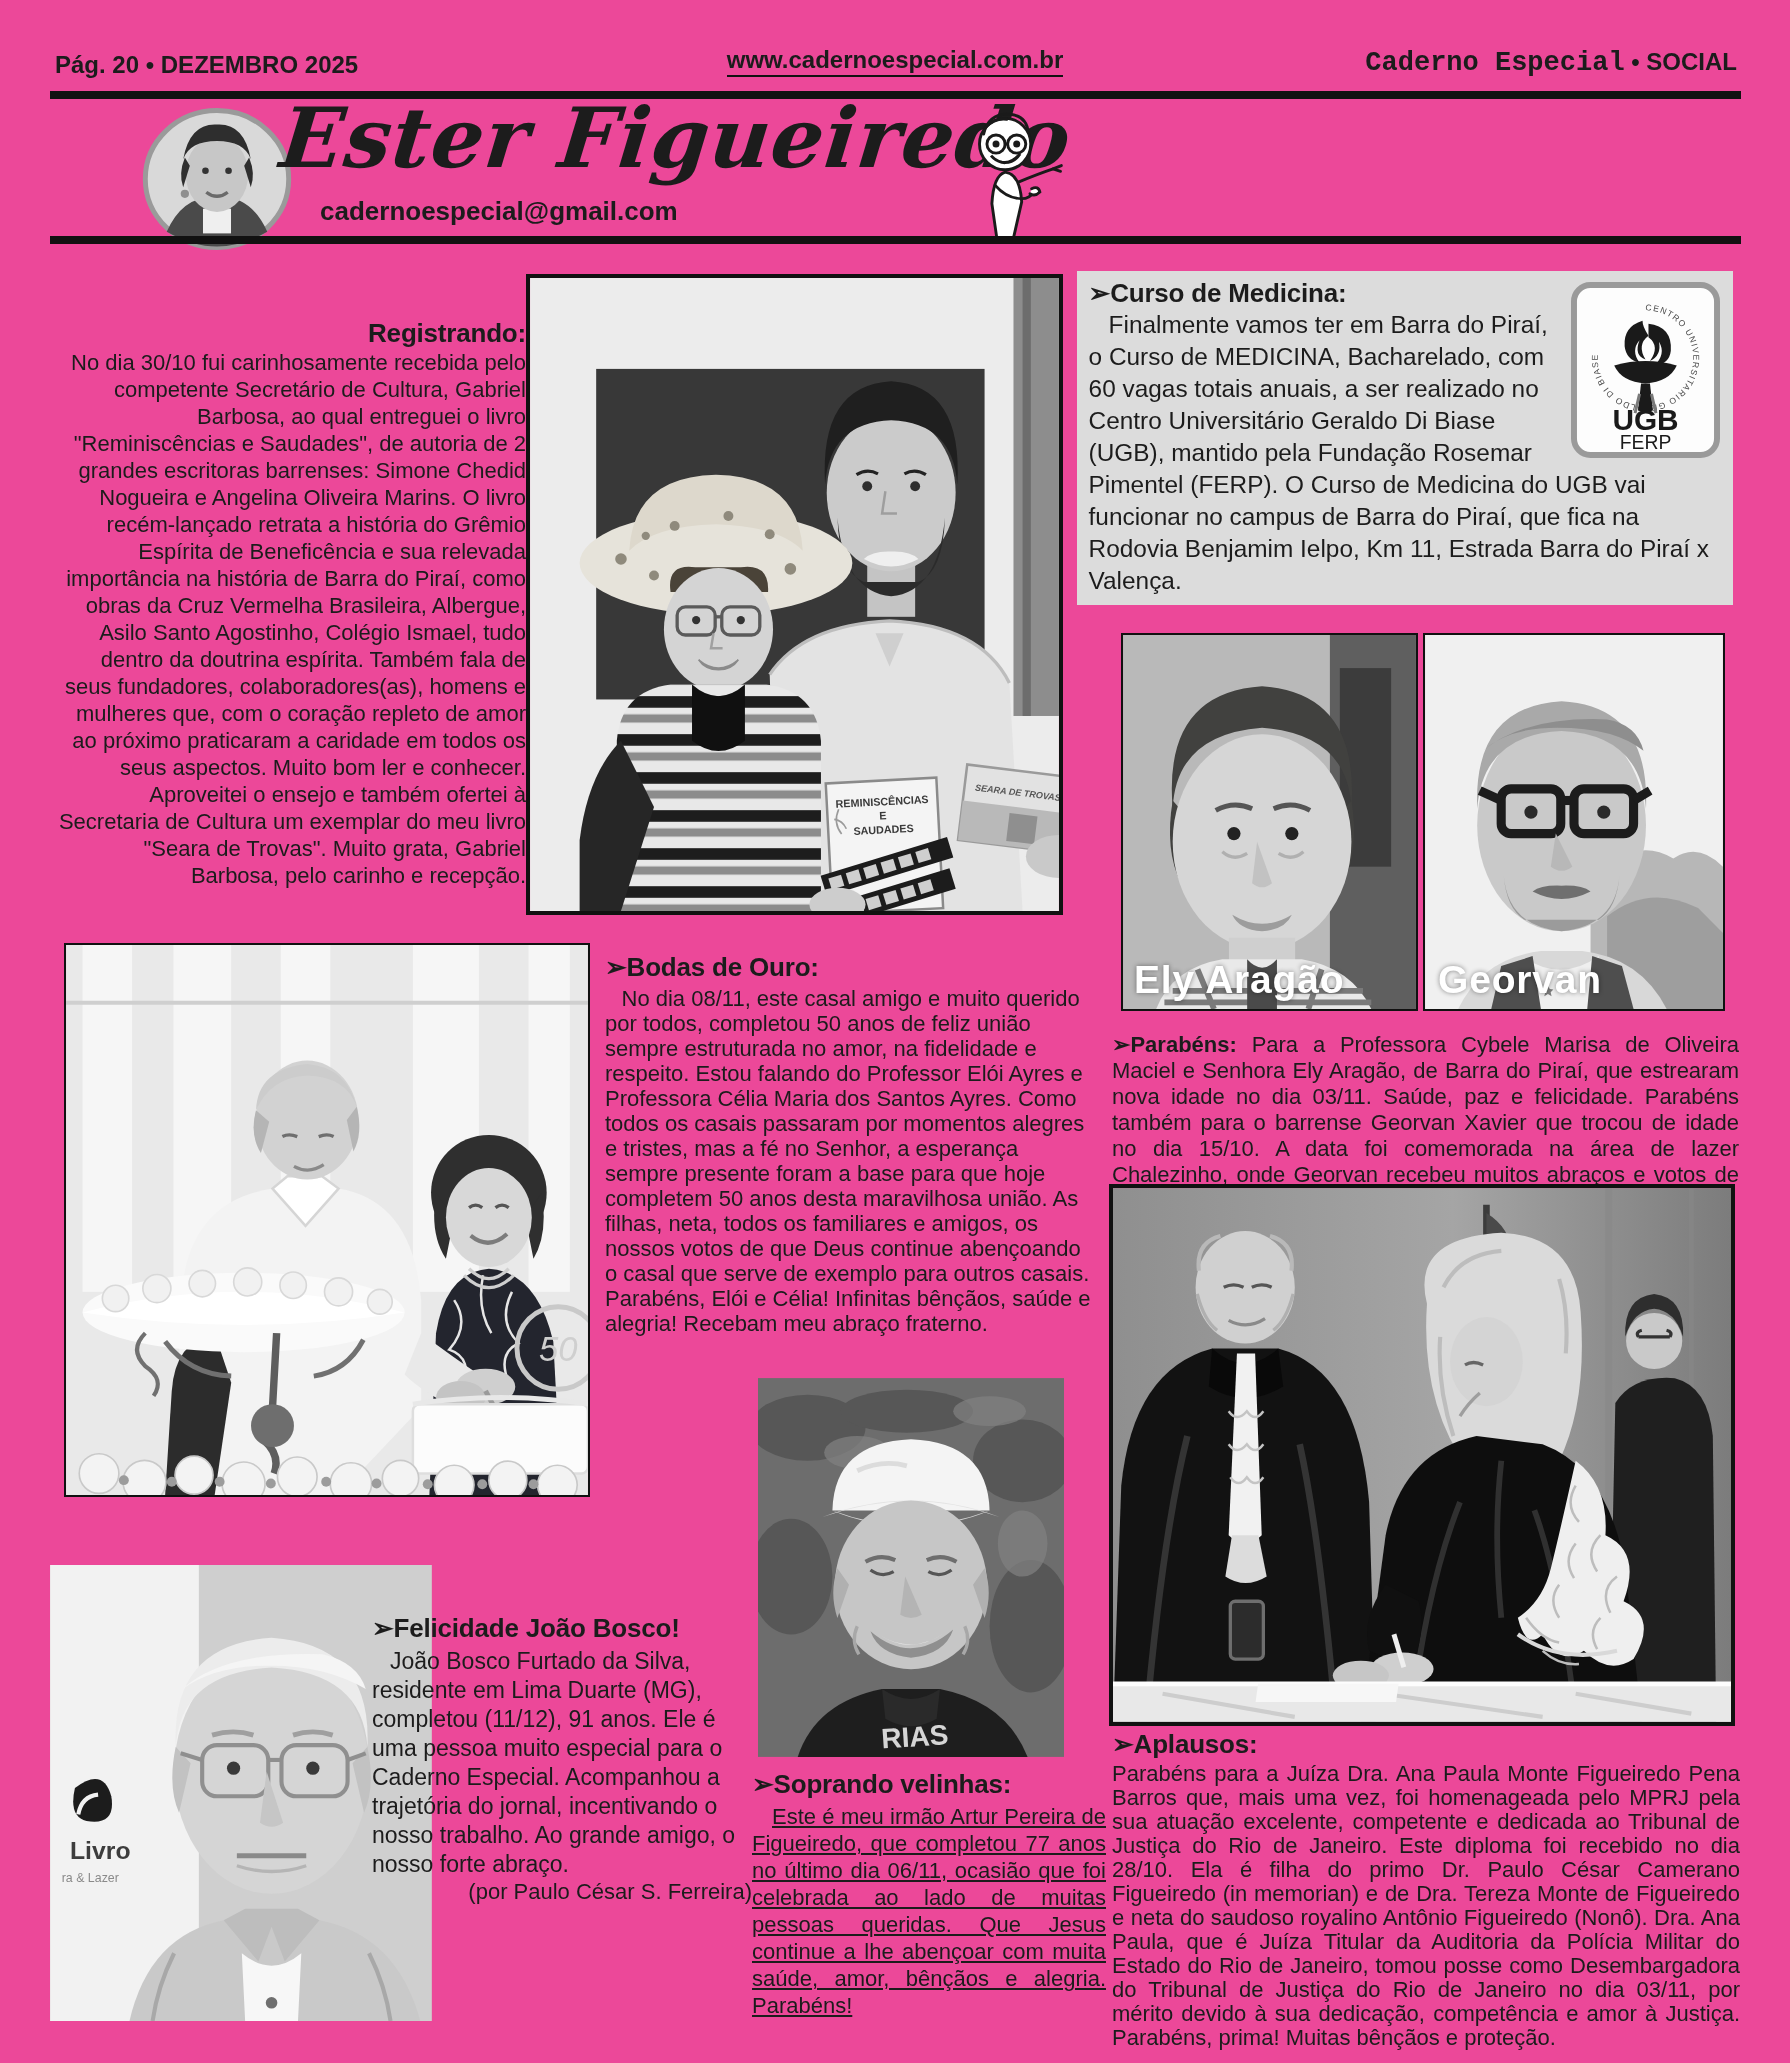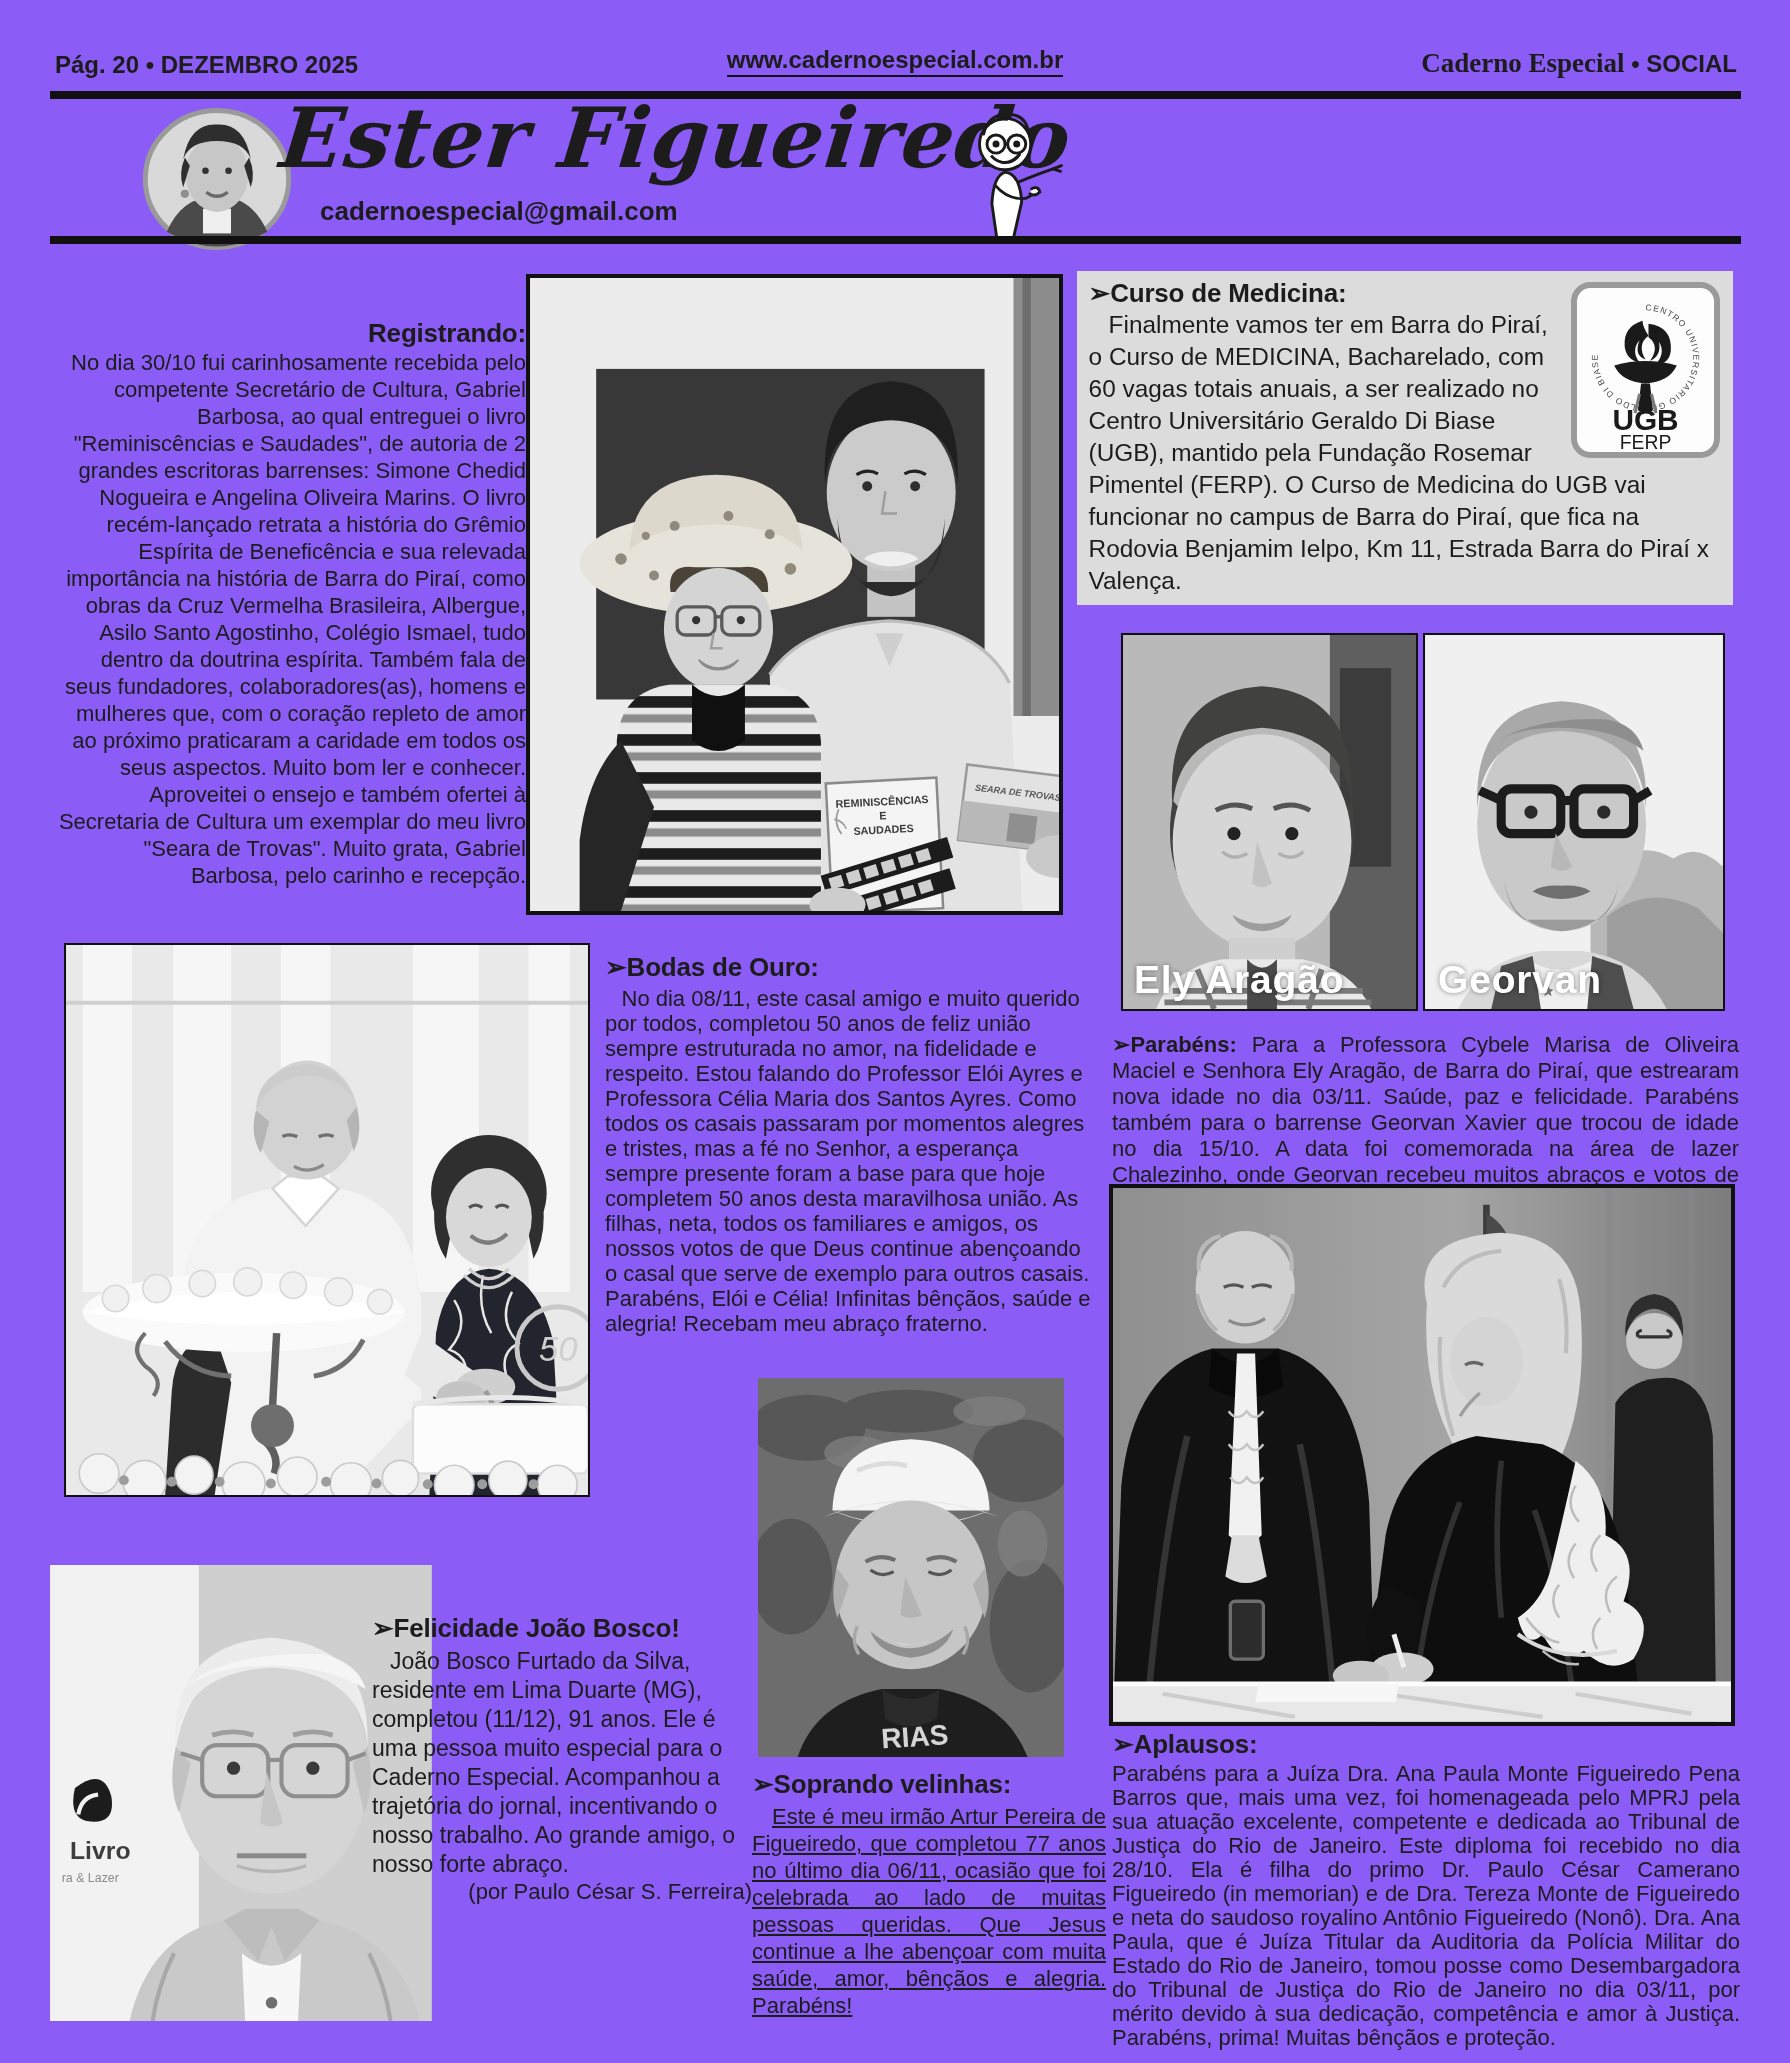--- a/index.html
+++ b/index.html
@@ -1,23 +1,23 @@
 <!DOCTYPE html>
 <html style="font-size:13.2px"><head>
 <meta charset="utf-8">
 <style>
   html,body{margin:0;padding:0;background:#888;}
-  .page{position:relative;width:1790px;height:2064px;background:#8b5cf6;margin:0 auto;
+  .page{position:relative;width:1790px;height:2064px;background:#ec4899;margin:0 auto;
         font-family:"Liberation Sans",sans-serif;color:#1c1c1c;overflow:hidden;}
   .abs{position:absolute;}
   .rule{background:#111;}
   
   .hdr{font-size:24px;font-weight:bold;white-space:nowrap;}
   .hdr-site{border-bottom:2.5px solid #111;padding-bottom:1.7px;}
-  .brand-serif{font-family:Liberation Serif, serif;font-size:27px;font-weight:bold;margin-top:34px;}
+  .brand-serif{font-family:Liberation Mono, monospace;font-size:27px;font-weight:bold;margin-top:34px;}
   
   .script-name{font-family:"DejaVu Serif",serif;font-style:italic;font-weight:bold;
                font-size:83px;transform:skewX(-6deg);letter-spacing:0.8px;white-space:nowrap;}
   .email{font-size:26px;font-weight:bold;}
   .notice-box{border:3.3px solid #1a1a1a;border-radius:16.5px;display:flex;align-items:center;
               justify-content:center;text-align:center;font-size:29px;line-height:36px;padding:5px 15px;box-sizing:border-box;}
   
   .h1{font-size:26px;font-weight:bold;letter-spacing:-0.2px;}
   .lead{font-weight:bold;}
   .body{margin:0;}

